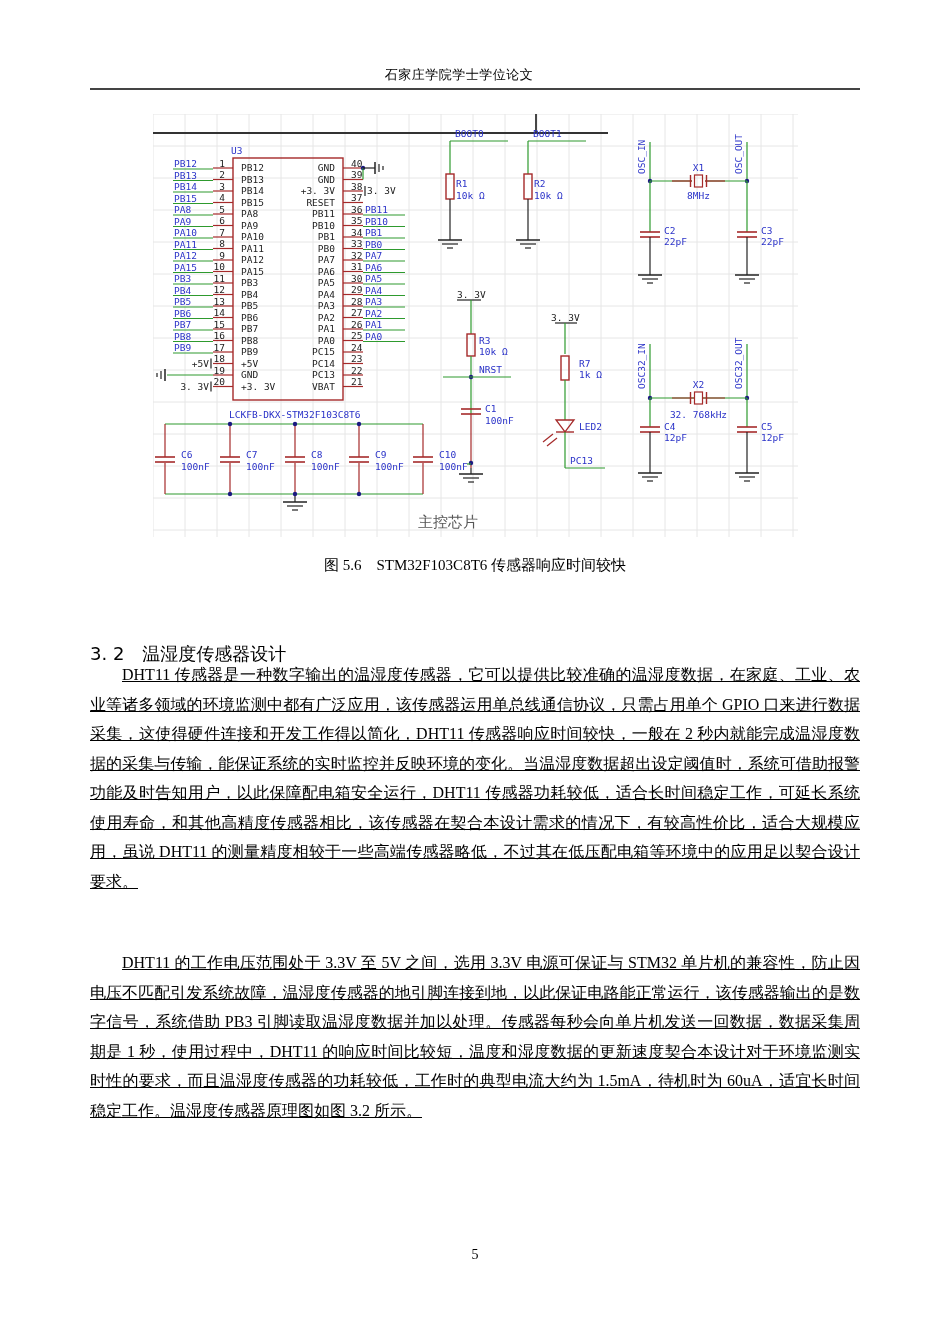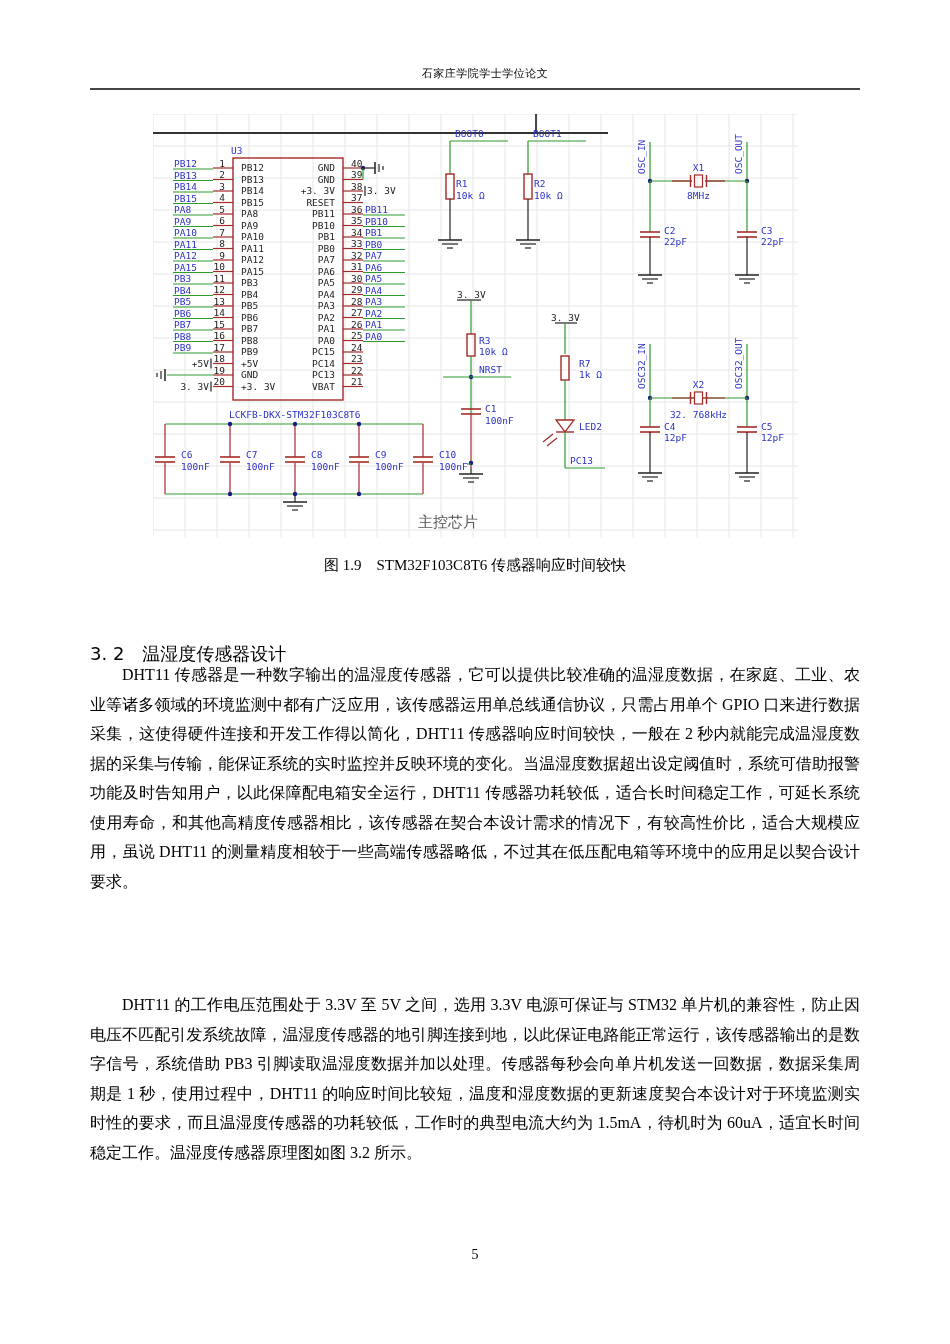--- a/index.html
+++ b/index.html
@@ -1,27 +1,27 @@
 <!DOCTYPE html>
 <html><head>
 <meta charset="utf-8">
 <style>
   html, body { margin: 0; padding: 0; background: #ffffff; }
   body { width: 950px; height: 1344px; position: relative; font-family: "Liberation Serif", "DejaVu Serif", serif; color: #000; overflow: hidden; }
-  .header { position: absolute; left: 100px; top: 66px; width: 770px; text-align: center; font-size: 11px; letter-spacing: 0.5px; }
+  .header { position: absolute; left: 74px; top: 66px; width: 770px; text-align: center; font-size: 13px; letter-spacing: 0.5px; }
   .header-rule { position: absolute; left: 90px; top: 88px; width: 770px; height: 0; border-top: 2px solid #444; }
   .figure { position: absolute; left: 153px; top: 114px; width: 645px; height: 423px; background: #ffffff; }
   .figure svg { display: block; }
   .caption { position: absolute; left: 90px; top: 556px; width: 770px; text-align: center; font-size: 15px; }
   .section { position: absolute; left: 90px; top: 622px; font-family: "DejaVu Sans", sans-serif; font-size: 18px; margin-top: 20px; }
   .section .num { margin-right: 18px; }
-  .body-text { position: absolute; left: 90px; width: 770px; font-size: 16px; line-height: 29.5px; text-align: justify; }
+  .body-text { position: absolute; left: 90px; width: 770px; font-size: 16px; line-height: 29.5px; text-align: justify; text-decoration: underline; }
   .body-text p { margin: 0; text-indent: 32px; }
   .p1 { top: 660px; }
-  .p2 { top: 948px; margin-top: 42px; }
+  .p2 { top: 948px; }
   .page-num { position: absolute; left: 0; top: 1247px; width: 950px; text-align: center; font-size: 14px; }
   .sch-text { font-family: "DejaVu Sans Mono", monospace; font-size: 9.5px; }
   .blue { fill: #2a32c8; }
   .dark { fill: #222; }
 </style>
 </head>
 <body>
 
 <div class="header">石家庄学院学士学位论文</div>
 <div class="header-rule"></div>
@@ -428,21 +428,21 @@
       <line x1="139" y1="396" x2="145" y2="396" stroke="#222" stroke-width="1.2"></line>
       <line x1="318" y1="354" x2="318" y2="360" stroke="#222" stroke-width="1.2"></line>
       <line x1="306" y1="360" x2="330" y2="360" stroke="#222" stroke-width="1.5"></line>
       <line x1="310" y1="364" x2="326" y2="364" stroke="#222" stroke-width="1.2"></line>
       <line x1="315" y1="368" x2="321" y2="368" stroke="#222" stroke-width="1.2"></line>
       <text x="265" y="413" font-family="DejaVu Sans, sans-serif" font-size="15" fill="#555">主控芯片</text>
     </svg>
 </div>
 
 <div class="caption">
-  <span>图 1.9</span>&nbsp;&nbsp;&nbsp;
+  <span>图 5.6</span>&nbsp;&nbsp;&nbsp;
   <span>STM32F103C8T6 传感器响应时间较快</span>
 </div>
 
 <div class="section">
   <span class="num">3. 2</span><span>温湿度传感器设计</span>
 </div>
 
 <div class="body-text p1">
   <p>DHT11 传感器是一种数字输出的温湿度传感器，它可以提供比较准确的温湿度数据，在家庭、工业、农业等诸多领域的环境监测中都有广泛应用，该传感器运用单总线通信协议，只需占用单个 GPIO 口来进行数据采集，这使得硬件连接和开发工作得以简化，DHT11 传感器响应时间较快，一般在 2 秒内就能完成温湿度数据的采集与传输，能保证系统的实时监控并反映环境的变化。当温湿度数据超出设定阈值时，系统可借助报警功能及时告知用户，以此保障配电箱安全运行，DHT11 传感器功耗较低，适合长时间稳定工作，可延长系统使用寿命，和其他高精度传感器相比，该传感器在契合本设计需求的情况下，有较高性价比，适合大规模应用，虽说 DHT11 的测量精度相较于一些高端传感器略低，不过其在低压配电箱等环境中的应用足以契合设计要求。</p>
 </div>

